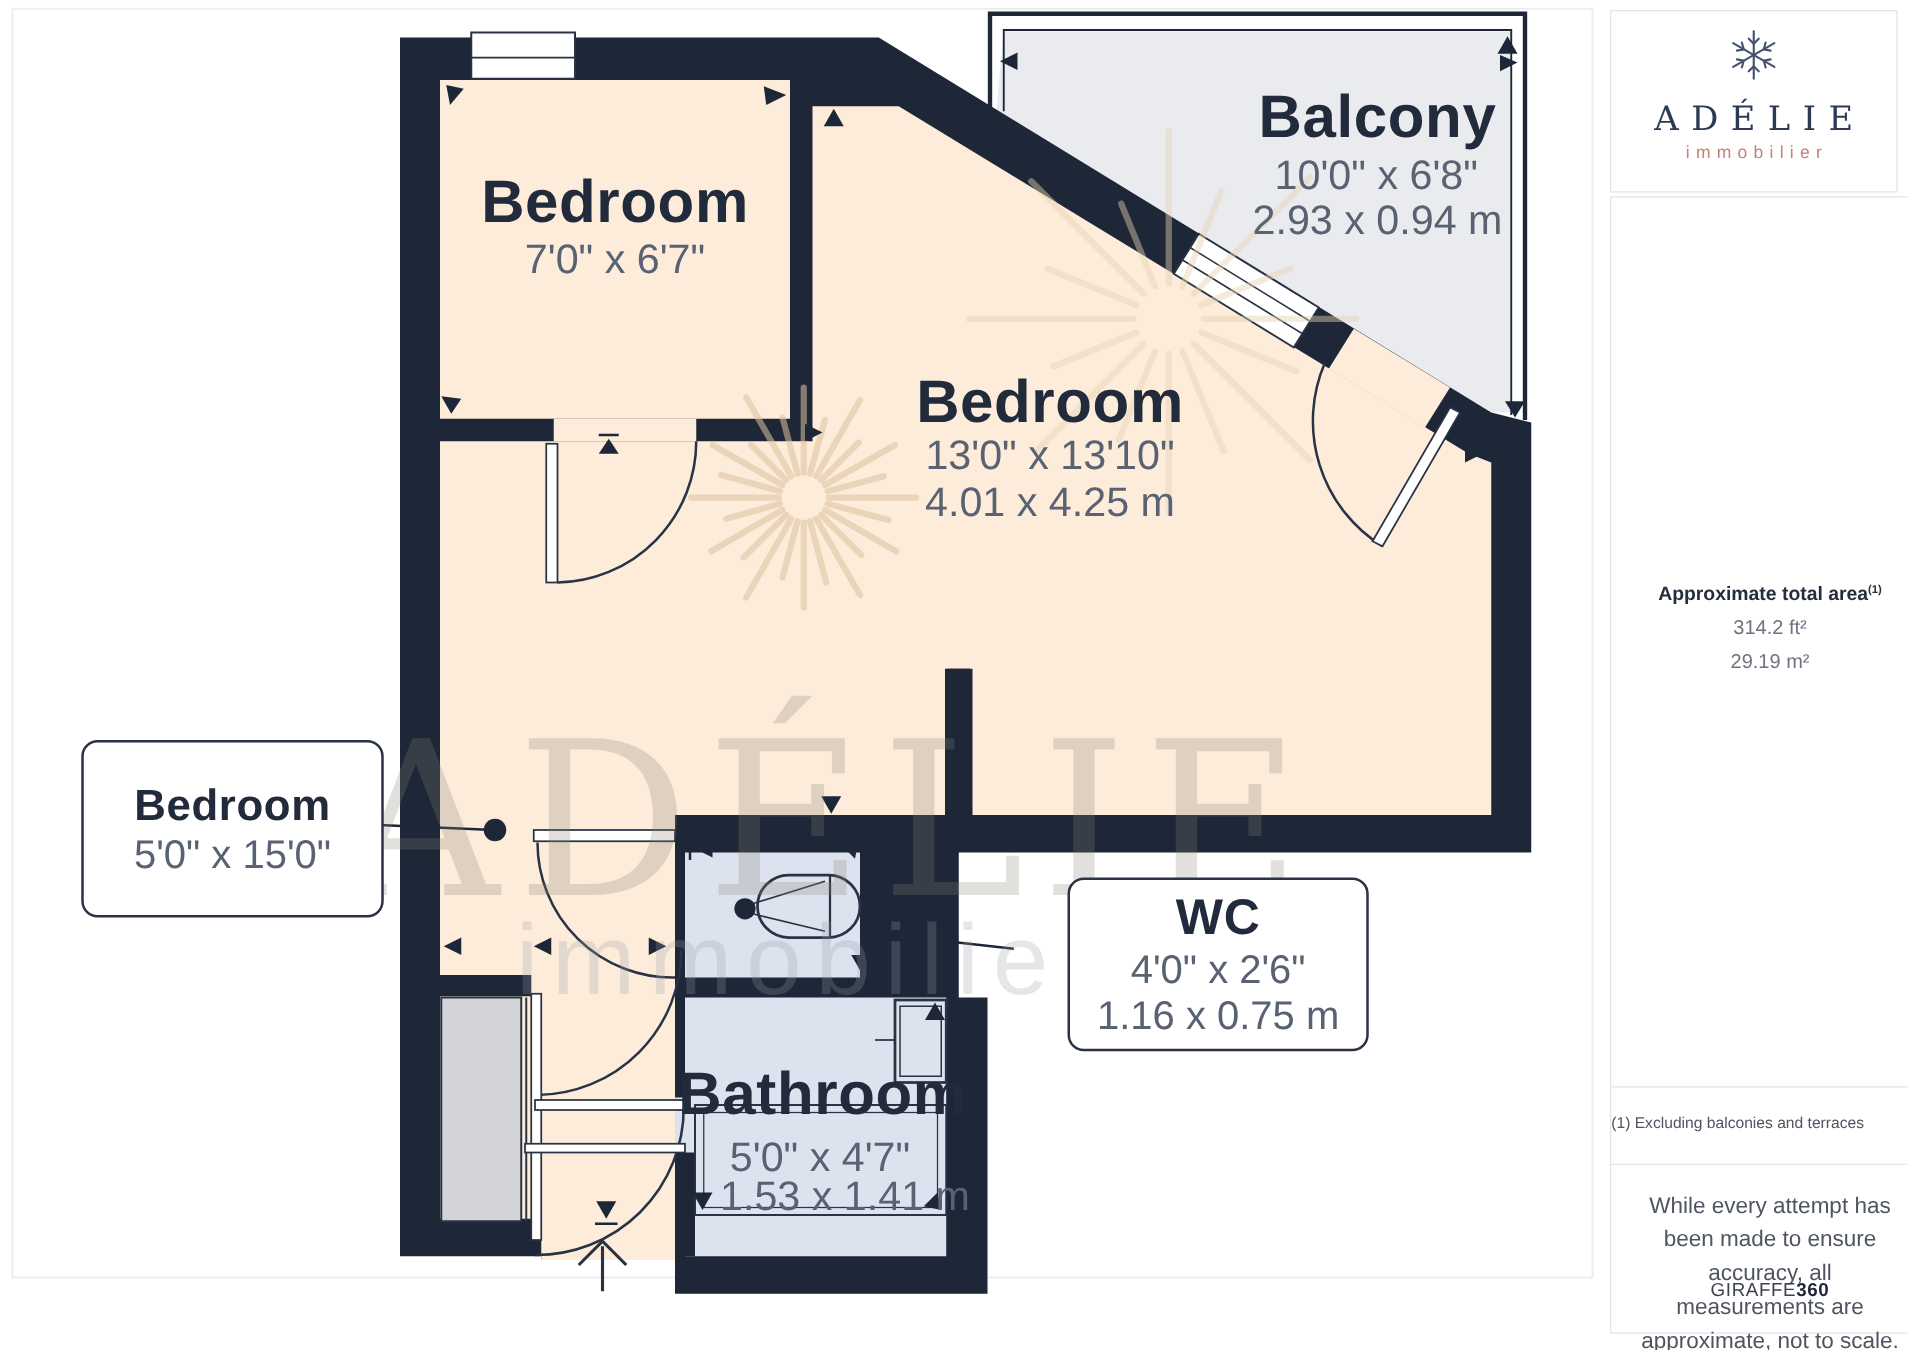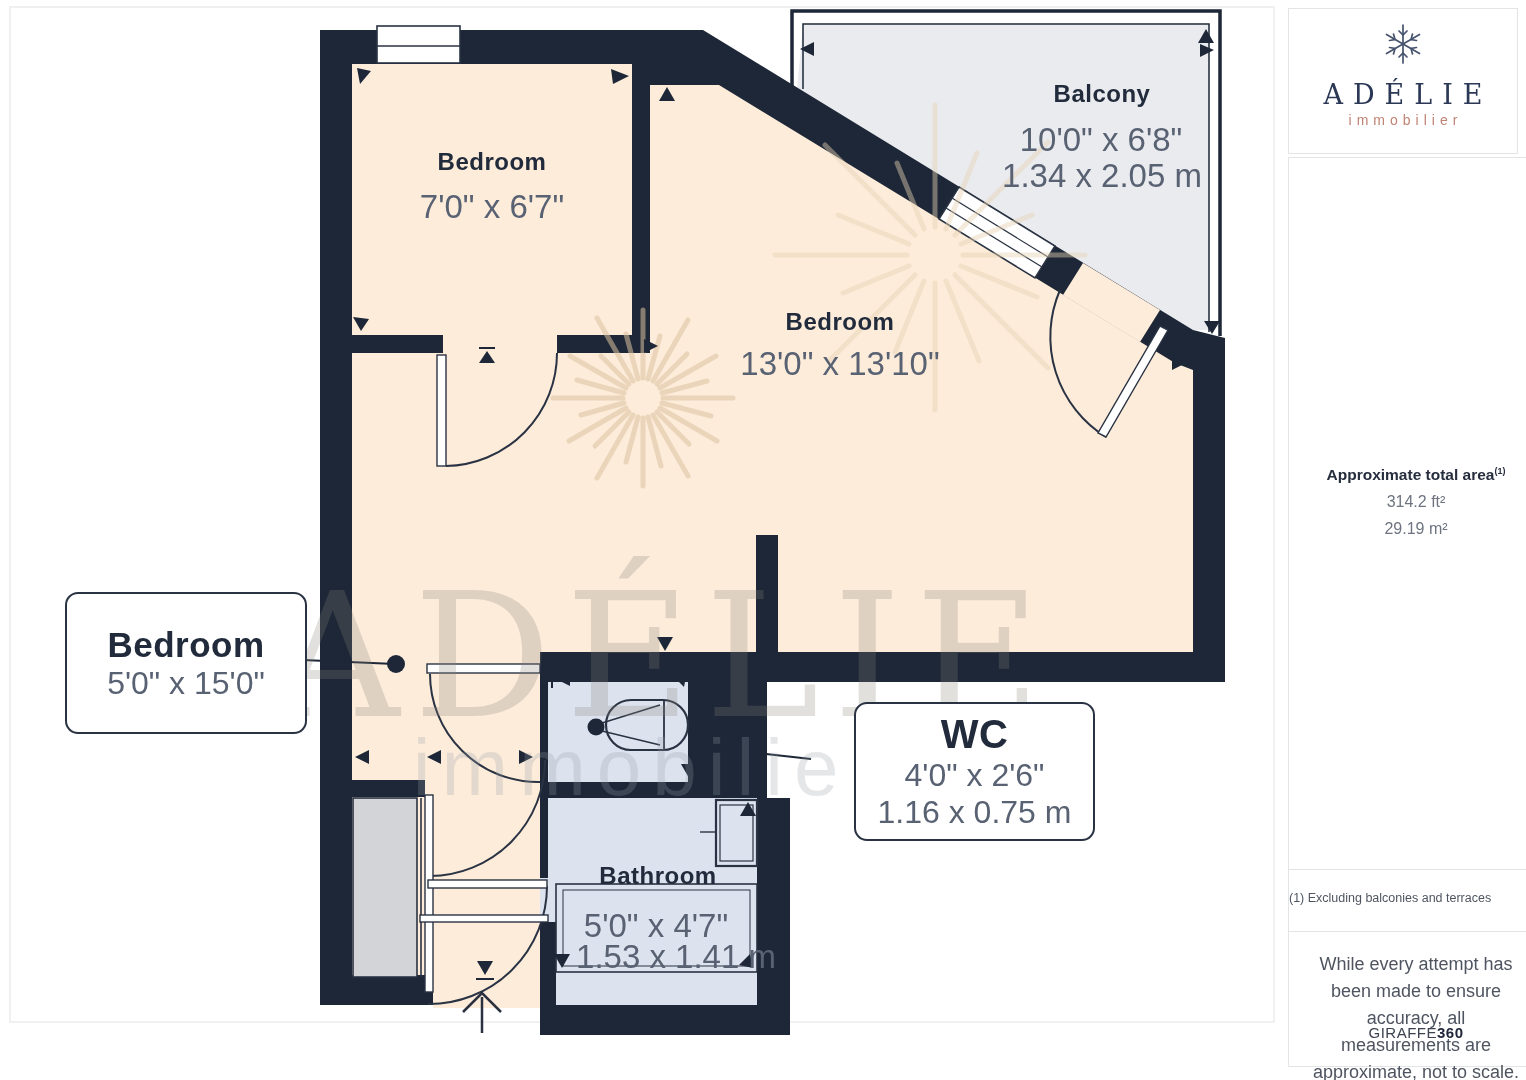--- a/index.html
+++ b/index.html
@@ -5,21 +5,21 @@
   html,body{margin:0;padding:0;}
   body{
     width:1526px;height:1080px;position:relative;background:#ffffff;
     font-family:"Liberation Sans", sans-serif;overflow:hidden;
   }
   .plan-wrap{position:absolute;left:0;top:0;width:1286px;height:1080px;}
   svg{position:absolute;left:0;top:0;}
 
   
   .lbl{position:absolute;transform:translate(-50%,-50%);white-space:nowrap;text-align:center;}
-  .room-name{font-size:24px;font-weight:bold;color:#212b3c;letter-spacing:.5px;}
+  .room-name{font-size:48px;font-weight:bold;color:#212b3c;letter-spacing:.5px;}
   .room-dim{font-size:33px;color:#596273;}
 
   .callout{position:absolute;background:#ffffff;border:2.5px solid #2a3343;border-radius:13px;
            display:flex;flex-direction:column;align-items:center;justify-content:center;z-index:5;}
   .callout .room-name{font-size:35px;}
   .callout .room-dim{font-size:32px;line-height:37px;}
   .callout-wc .room-name{font-size:40px;}
 
   
   .side-card{position:absolute;background:#fff;border:1px solid #e3e4e6;box-sizing:border-box;}
@@ -182,24 +182,25 @@
     <text x="665" y="716" text-anchor="middle" font-family="DejaVu Serif, serif" font-size="172" letter-spacing="14" fill="#8a857c">ADÉLIE</text>
     <text x="650" y="795" text-anchor="middle" font-family="Liberation Sans, sans-serif" font-size="80" letter-spacing="11" fill="#9aa0a8">immobilier</text>
   </g>
 </svg>
 
   <div class="lbl room-name" style="left:492px;top:162px;">Bedroom</div>
   <div class="lbl room-dim" style="left:492px;top:207px;">7'0" x 6'7"</div>
 
   <div class="lbl room-name" style="left:1102px;top:94px;">Balcony</div>
   <div class="lbl room-dim" style="left:1101px;top:140px;">10'0" x 6'8"</div>
-  <div class="lbl room-dim" style="left:1102px;top:176px;">1.34 x 2.05 m</div>
+  <div class="lbl room-dim" style="left:1102px;top:176px;">2.93 x 0.94 m</div>
 
   <div class="lbl room-name" style="left:840px;top:322px;">Bedroom</div>
   <div class="lbl room-dim" style="left:840px;top:364px;">13'0" x 13'10"</div>
+  <div class="lbl room-dim" style="left:840px;top:402px;">4.01 x 4.25 m</div>
 
   <div class="lbl room-name" style="left:658px;top:876px;">Bathroom</div>
   <div class="lbl room-dim" style="left:656px;top:926px;">5'0" x 4'7"</div>
   <div class="lbl room-dim" style="left:656px;top:957px;margin-left:20px;">1.53 x 1.41 m</div>
 
   <div class="callout" style="left:65px;top:592px;width:238px;height:138px;">
     <div class="room-name">Bedroom</div>
     <div class="room-dim">5'0" x 15'0"</div>
   </div>
 

